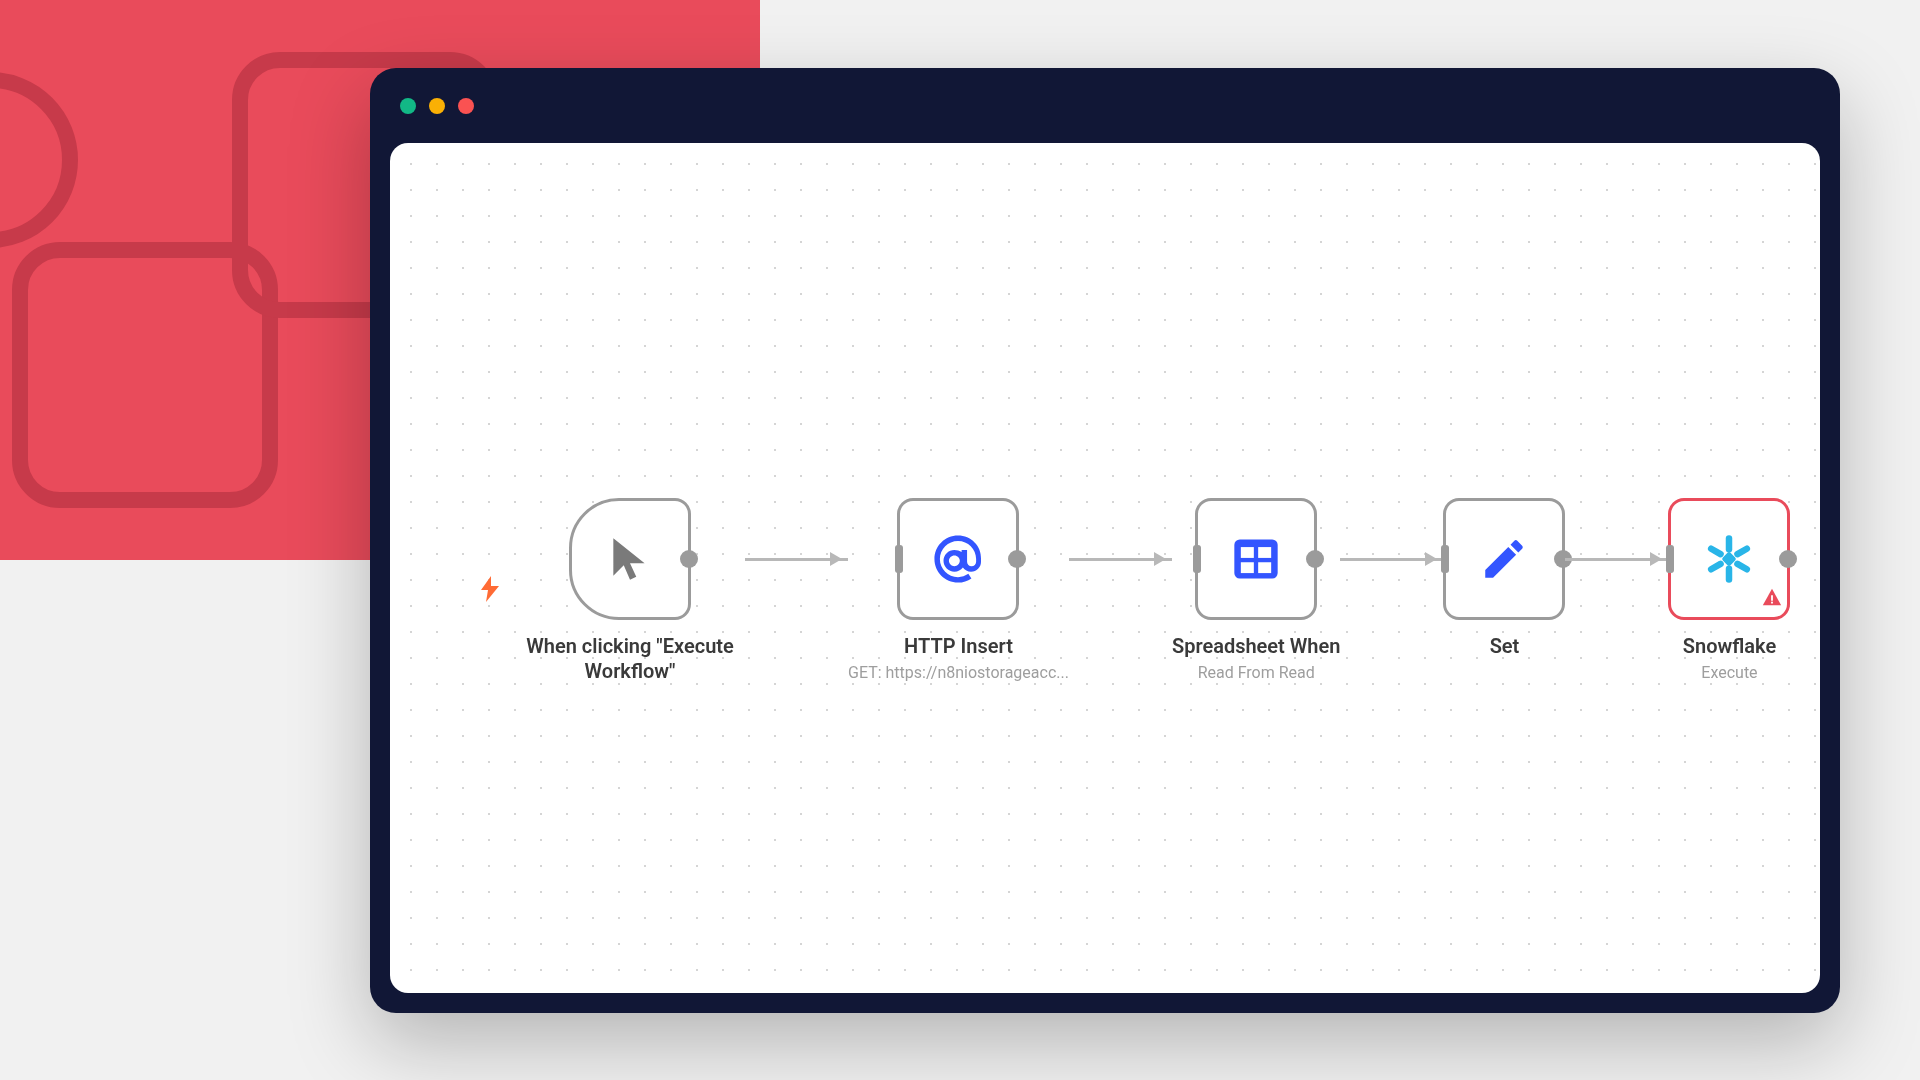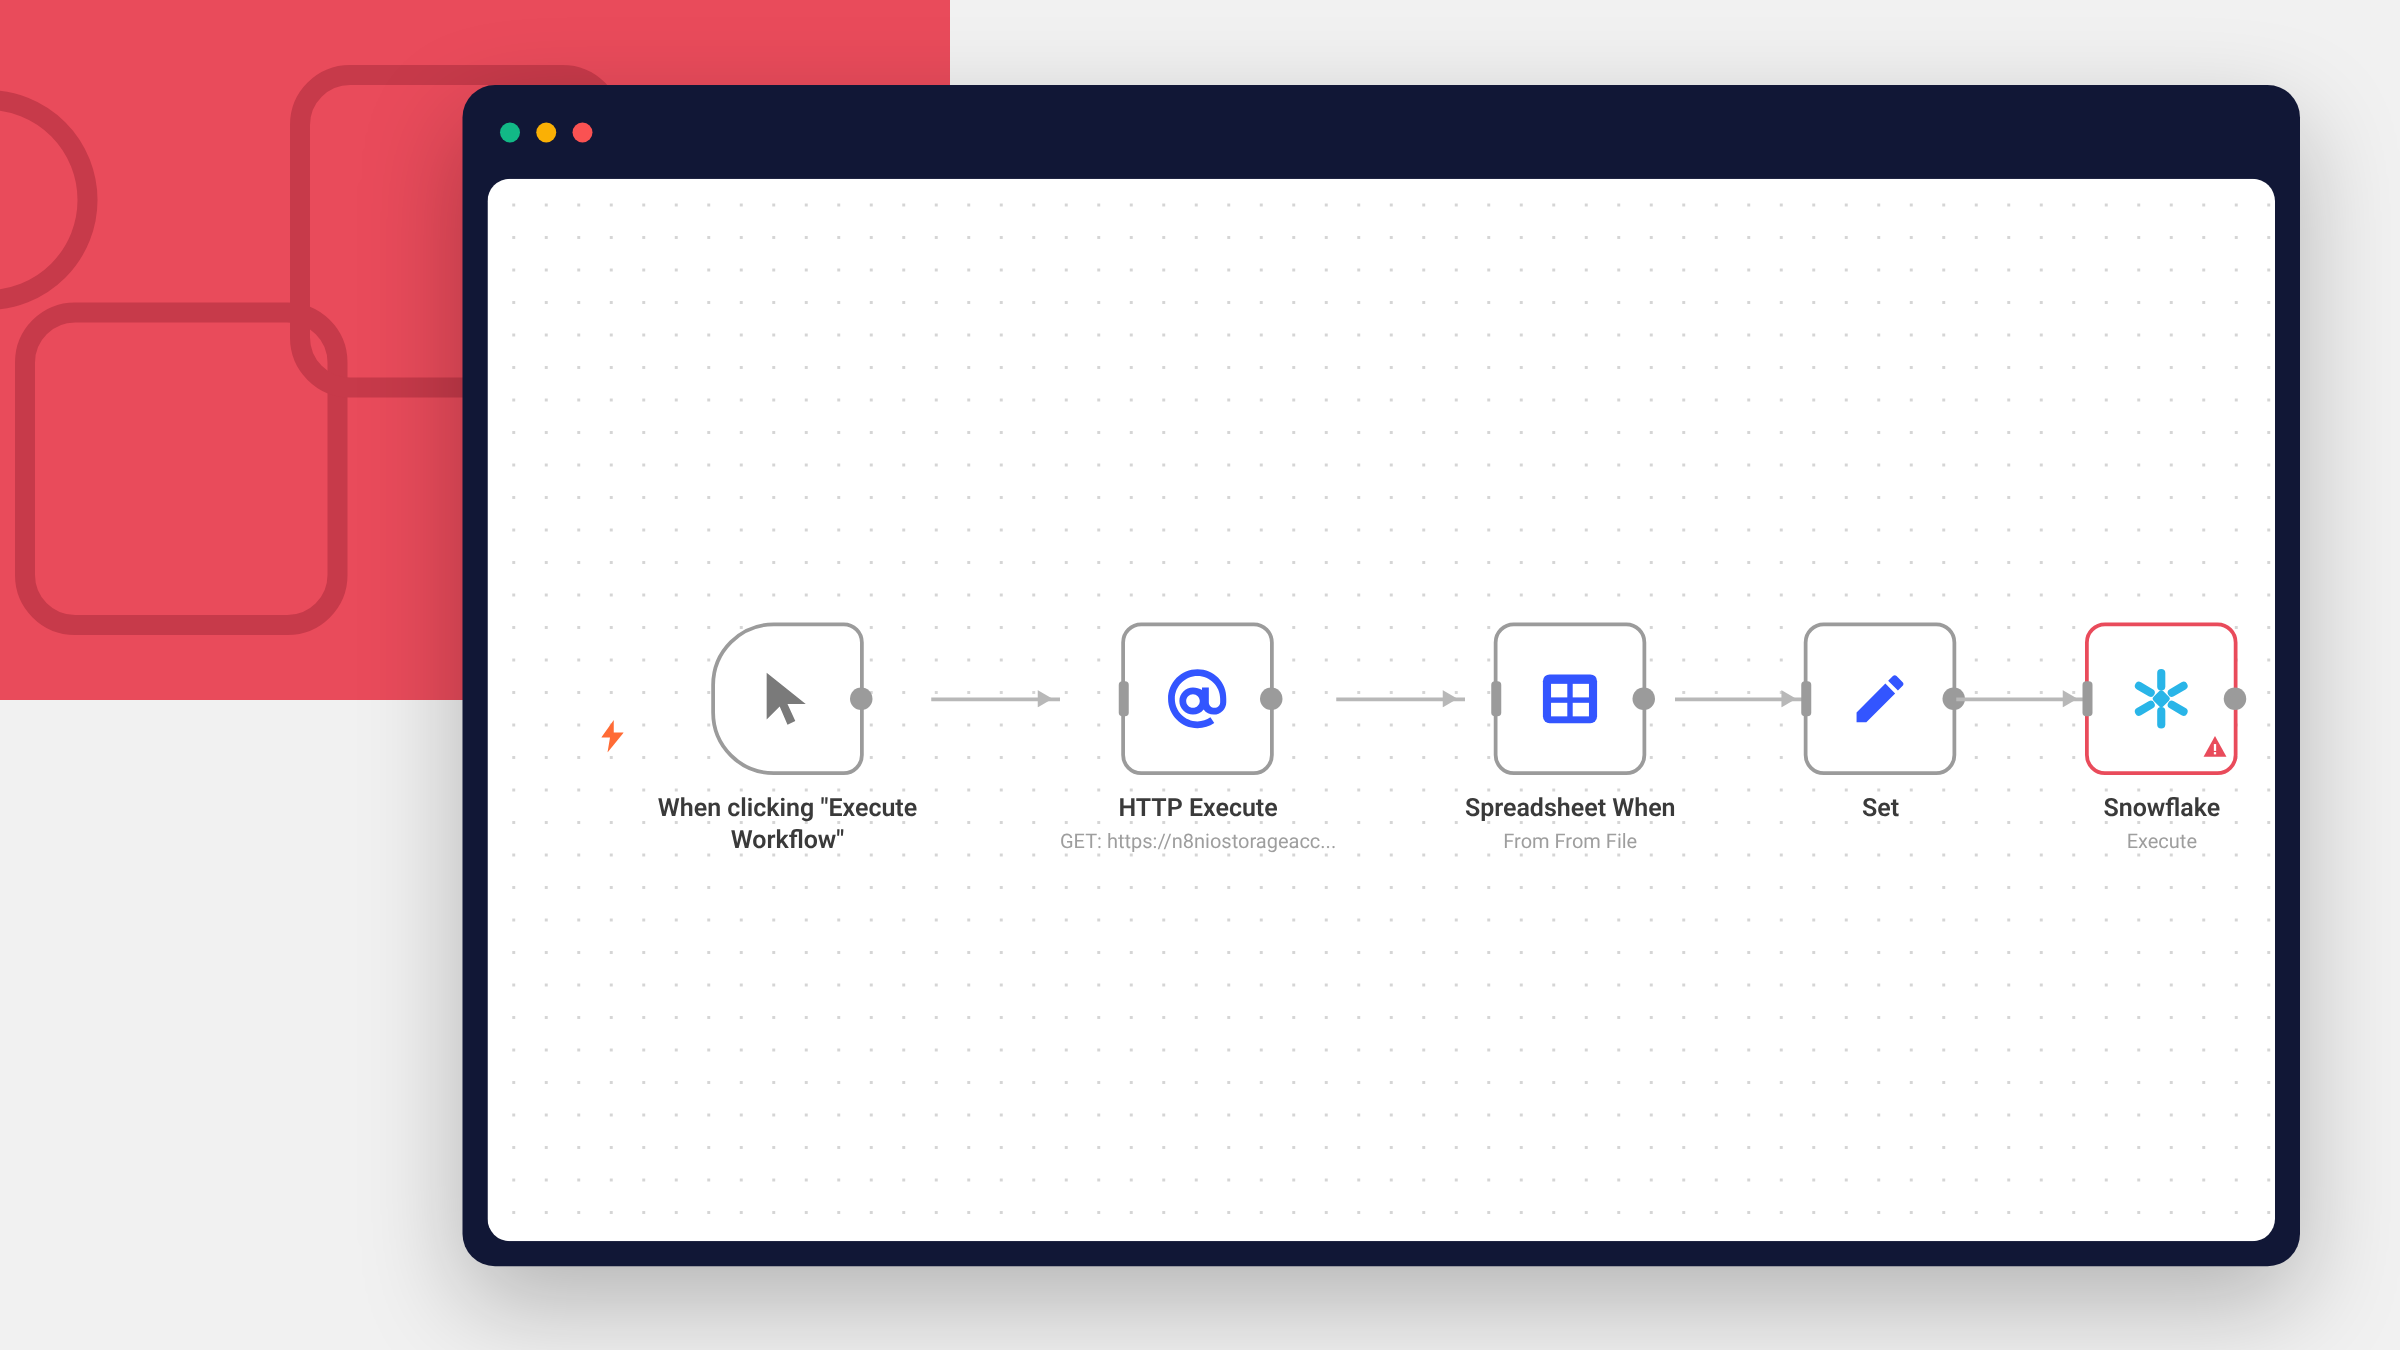--- a/index.html
+++ b/index.html
@@ -209,21 +209,21 @@
       </div>
 
       <div class="node-wrap">
         <div class="node">
           <div class="port-in"></div>
           <svg width="58" height="58" viewBox="0 0 64 64">
             <path fill="#3355ff" d="M32 6C17.6 6 6 17.6 6 32s11.6 26 26 26c5.5 0 10.6-1.7 14.8-4.6l-3.4-5c-3.3 2.2-7.2 3.6-11.4 3.6-11 0-20-9-20-20s9-20 20-20 20 9 20 20v3c0 2.8-2.2 5-5 5s-5-2.2-5-5V22h-6v2.2C33.9 22.8 31 22 28 22c-6.6 0-12 5.4-12 12s5.4 12 12 12c3.8 0 7.2-1.8 9.4-4.6 2 2.8 5.3 4.6 9 4.6 6.1 0 11-4.9 11-11v-3C58 17.6 46.4 6 32 6zm-4 34c-3.3 0-6-2.7-6-6s2.7-6 6-6 6 2.7 6 6-2.7 6-6 6z"></path>
           </svg>
           <div class="port-out"></div>
         </div>
-        <div class="node-title">HTTP Execute</div>
+        <div class="node-title">HTTP Insert</div>
         <div class="node-sub">GET: https://n8niostorageacc...</div>
       </div>
 
       <div class="connector">
         <div class="connector-line"></div>
         <svg class="connector-arrow" width="12" height="14" viewBox="0 0 12 14">
             <path d="M0 0 L12 7 L0 14 Z" fill="#b8b8b8"></path>
           </svg>
       </div>
 
@@ -233,21 +233,21 @@
           <svg width="52" height="52" viewBox="0 0 48 48">
             <rect x="4" y="6" width="40" height="36" rx="5" fill="#3355ff"></rect>
             <rect x="10" y="13" width="12" height="10" fill="#fff"></rect>
             <rect x="26" y="13" width="12" height="10" fill="#fff"></rect>
             <rect x="10" y="27" width="12" height="10" fill="#fff"></rect>
             <rect x="26" y="27" width="12" height="10" fill="#fff"></rect>
           </svg>
           <div class="port-out"></div>
         </div>
         <div class="node-title">Spreadsheet When</div>
-        <div class="node-sub">From From File</div>
+        <div class="node-sub">Read From Read</div>
       </div>
 
       <div class="connector">
         <div class="connector-line"></div>
         <svg class="connector-arrow" width="12" height="14" viewBox="0 0 12 14">
             <path d="M0 0 L12 7 L0 14 Z" fill="#b8b8b8"></path>
           </svg>
       </div>
 
       <div class="node-wrap">

